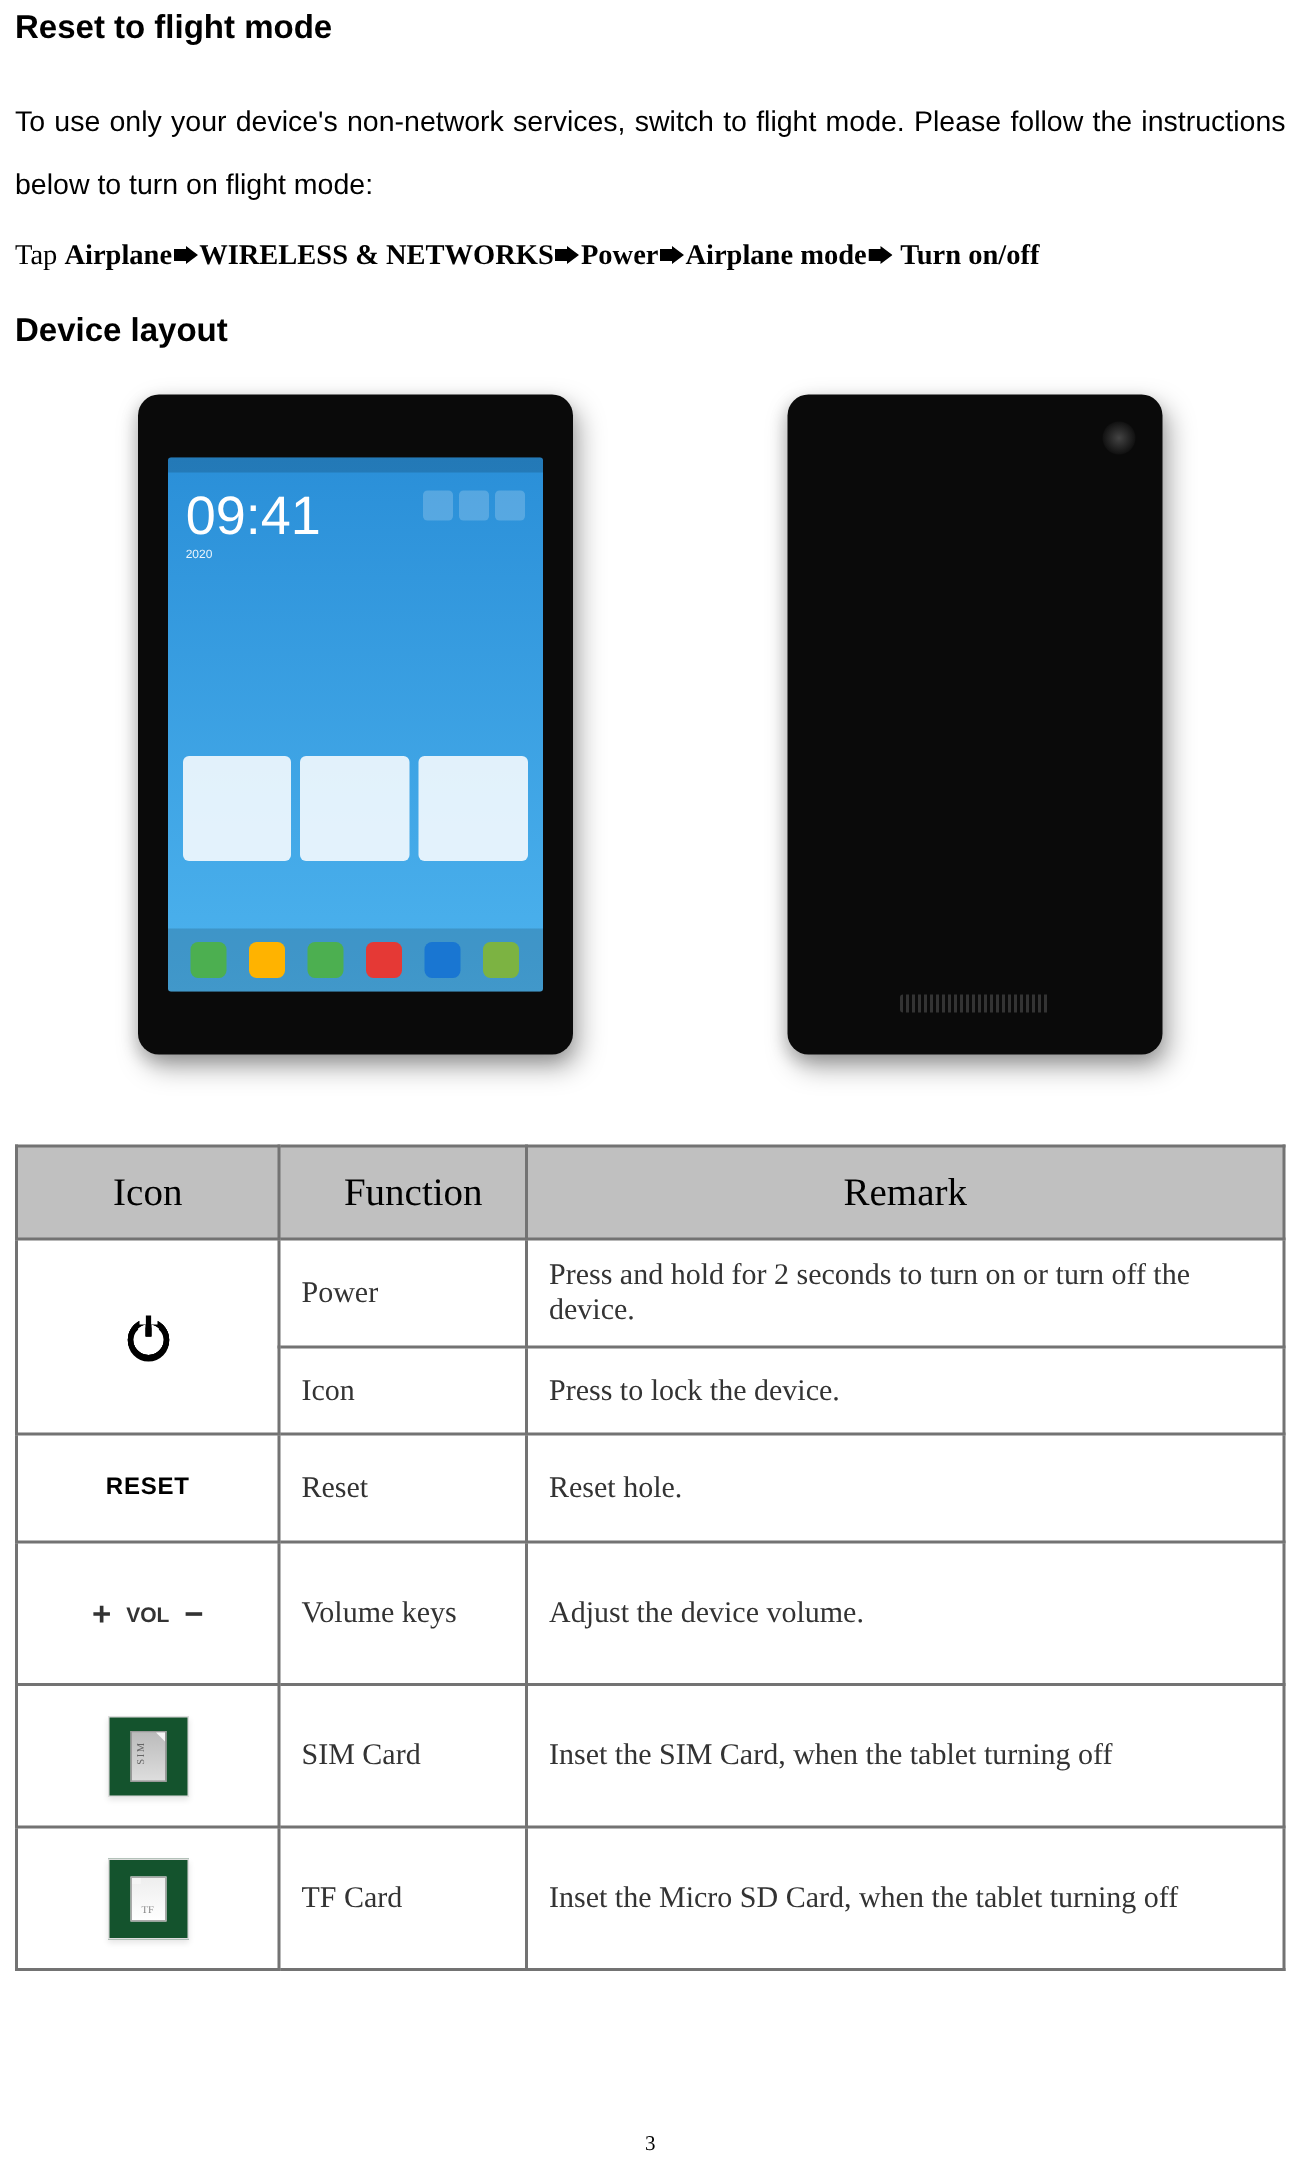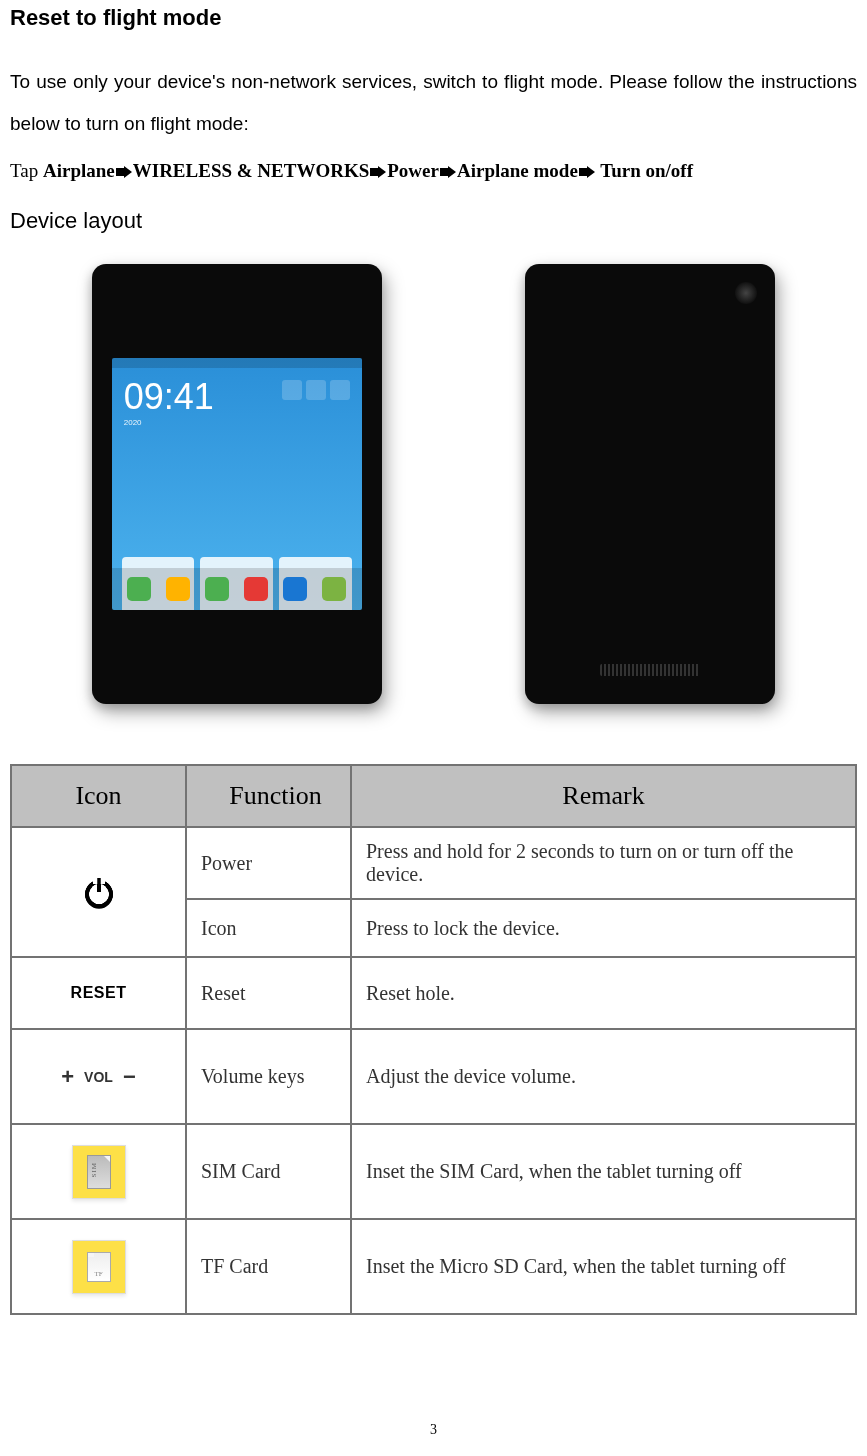--- a/index.html
+++ b/index.html
@@ -13,21 +13,21 @@
       position: relative;
     }
     .heading-1 {
       font-size: 22px;
       font-weight: bold;
       margin-top: 5px;
       margin-bottom: 30px;
     }
     .heading-2 {
       font-size: 22px;
-      font-weight: normal;
+      font-weight: bold;
       margin-top: 25px;
       margin-bottom: 30px;
     }
     .paragraph {
       font-size: 19px;
       line-height: 2.2;
       text-align: justify;
     }
     .instruction-line {
       font-size: 19px;
@@ -57,21 +57,21 @@
       height: 440px;
       background: #0a0a0a;
       border-radius: 14px;
       box-shadow: 4px 8px 18px rgba(0,0,0,0.35), -2px 4px 10px rgba(0,0,0,0.15);
       display: flex;
       align-items: center;
       justify-content: center;
     }
     .device-screen {
       width: 250px;
-      height: 252px;
+      height: 356px;
       background: linear-gradient(180deg, #2a8fd8 0%, #4db3ee 100%);
       border-radius: 2px;
       position: relative;
       overflow: hidden;
     }
     .screen-statusbar {
       height: 10px;
       background: rgba(0,0,0,0.15);
     }
     .screen-time {
@@ -207,21 +207,21 @@
       font-family: Arial, sans-serif;
       font-weight: bold;
       font-size: 14px;
     }
     .vol-plus, .vol-minus {
       font-size: 22px;
       line-height: 1;
     }
     .sim-card-icon, .tf-card-icon {
       width: 54px; height: 54px;
-      background: #fde047;
+      background: #14532d;
       border: 1px solid #ddd;
       box-shadow: 0 2px 4px rgba(0,0,0,0.1);
       position: relative;
       display: flex;
       align-items: center;
       justify-content: center;
     }
     .sim-inner {
       width: 24px; height: 34px;
       background: linear-gradient(180deg,#bbb,#ddd);

